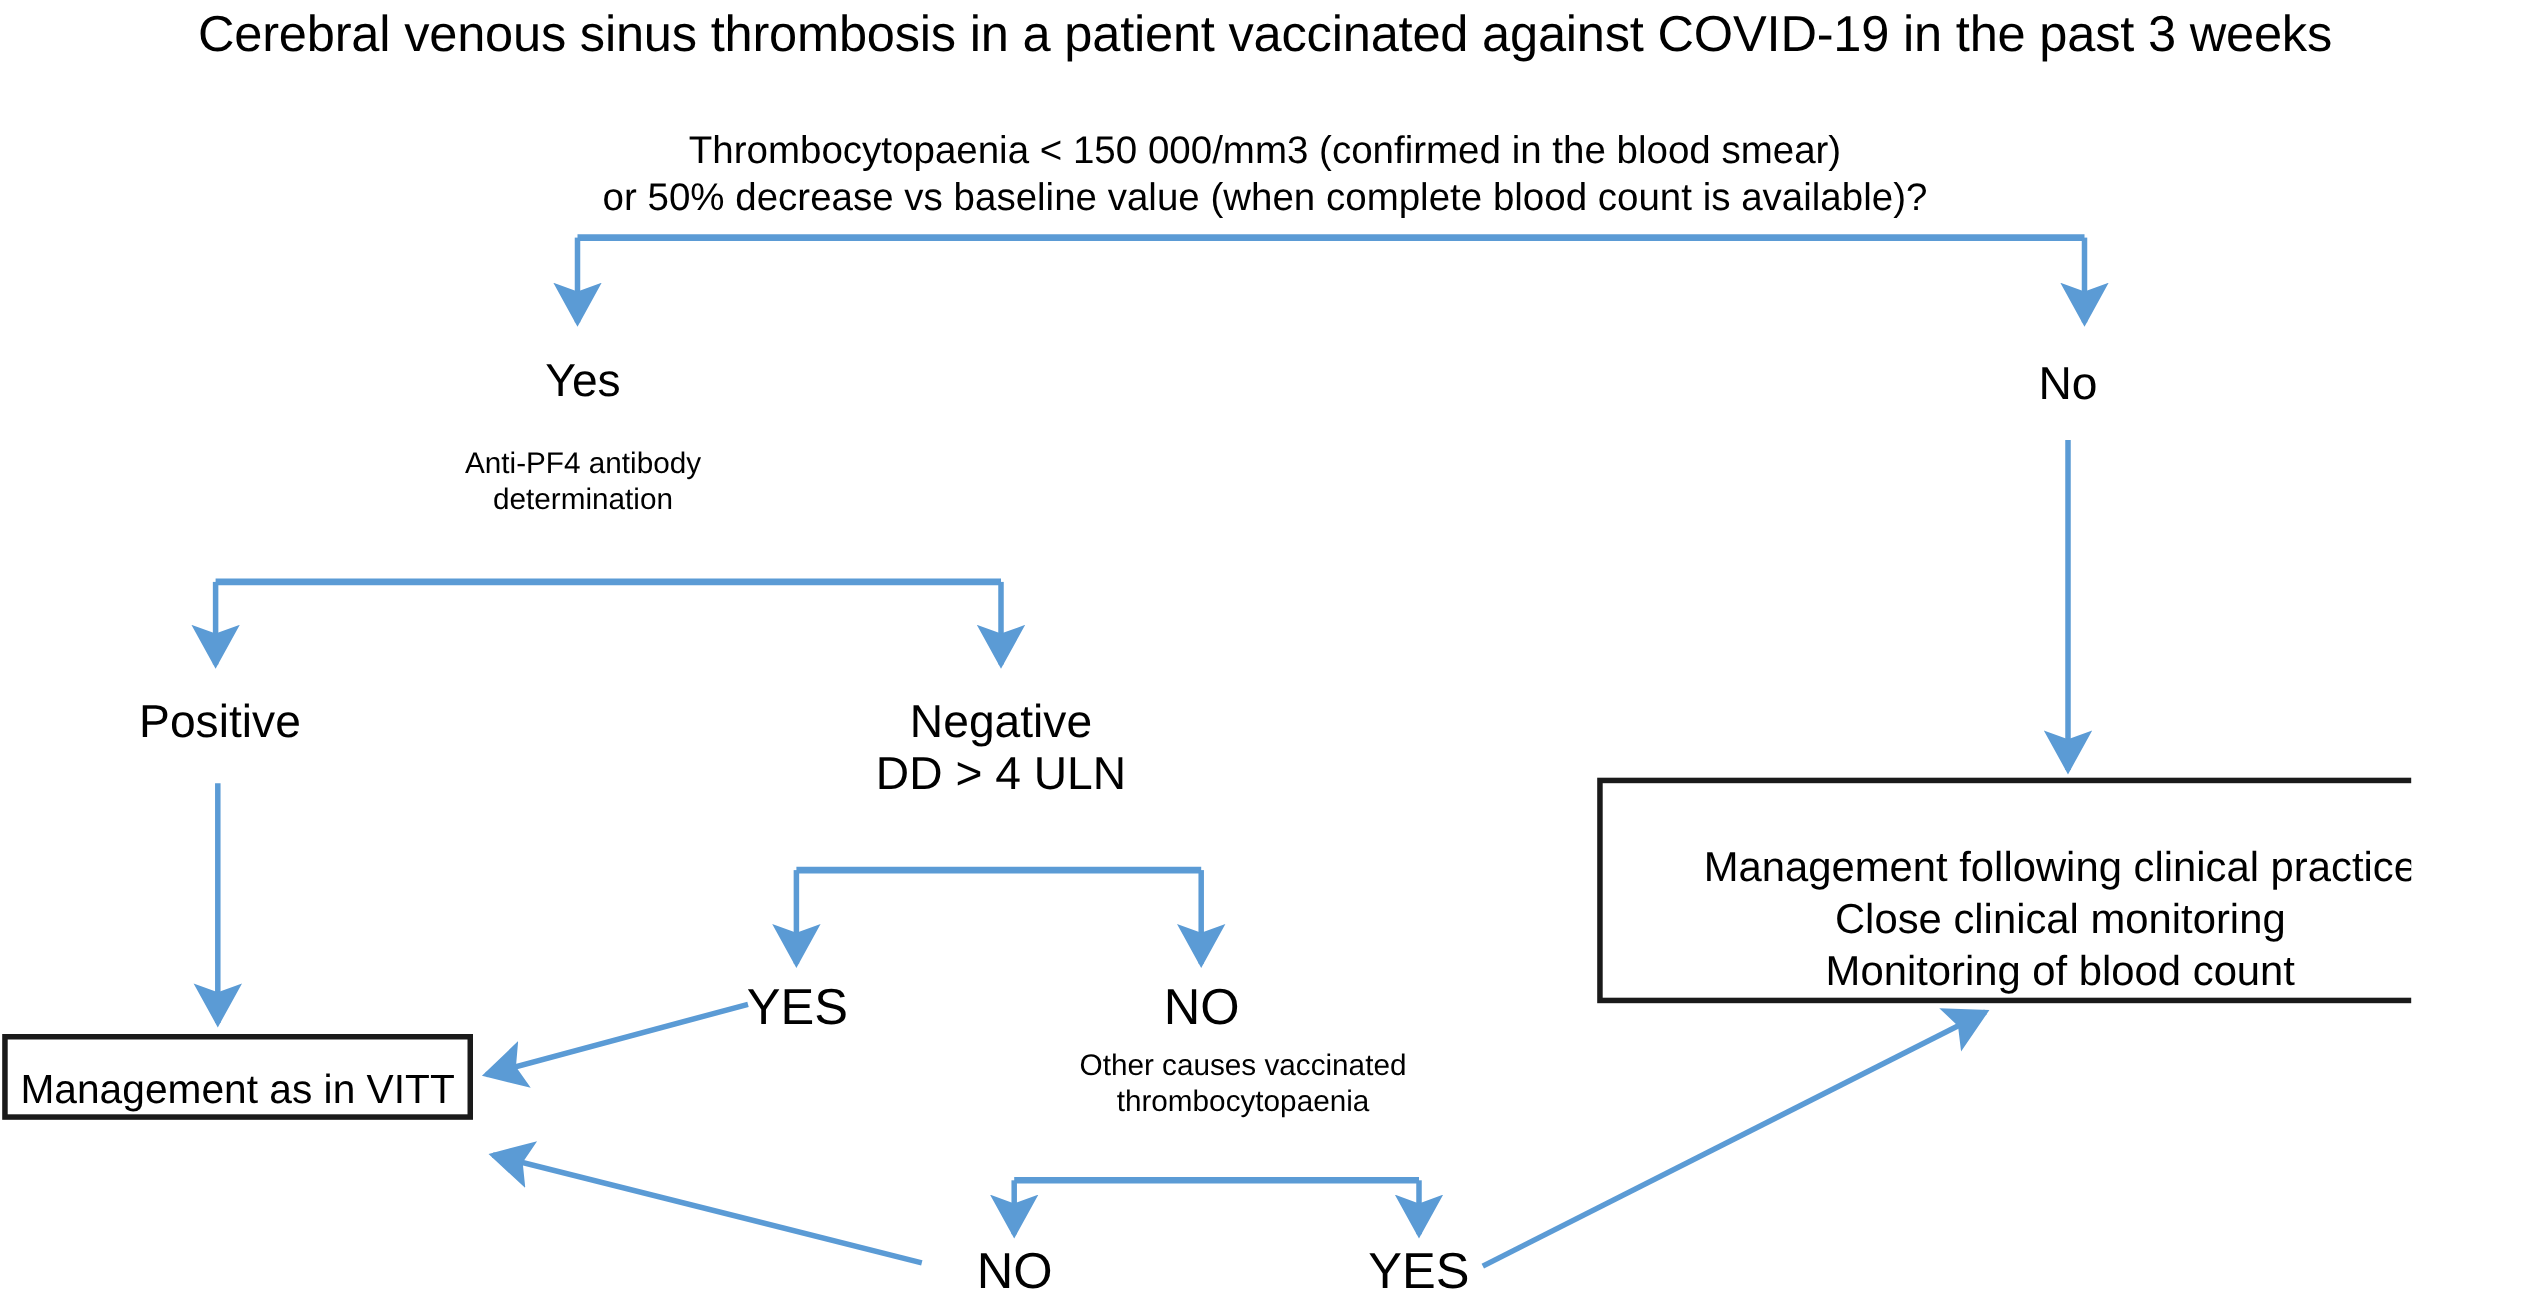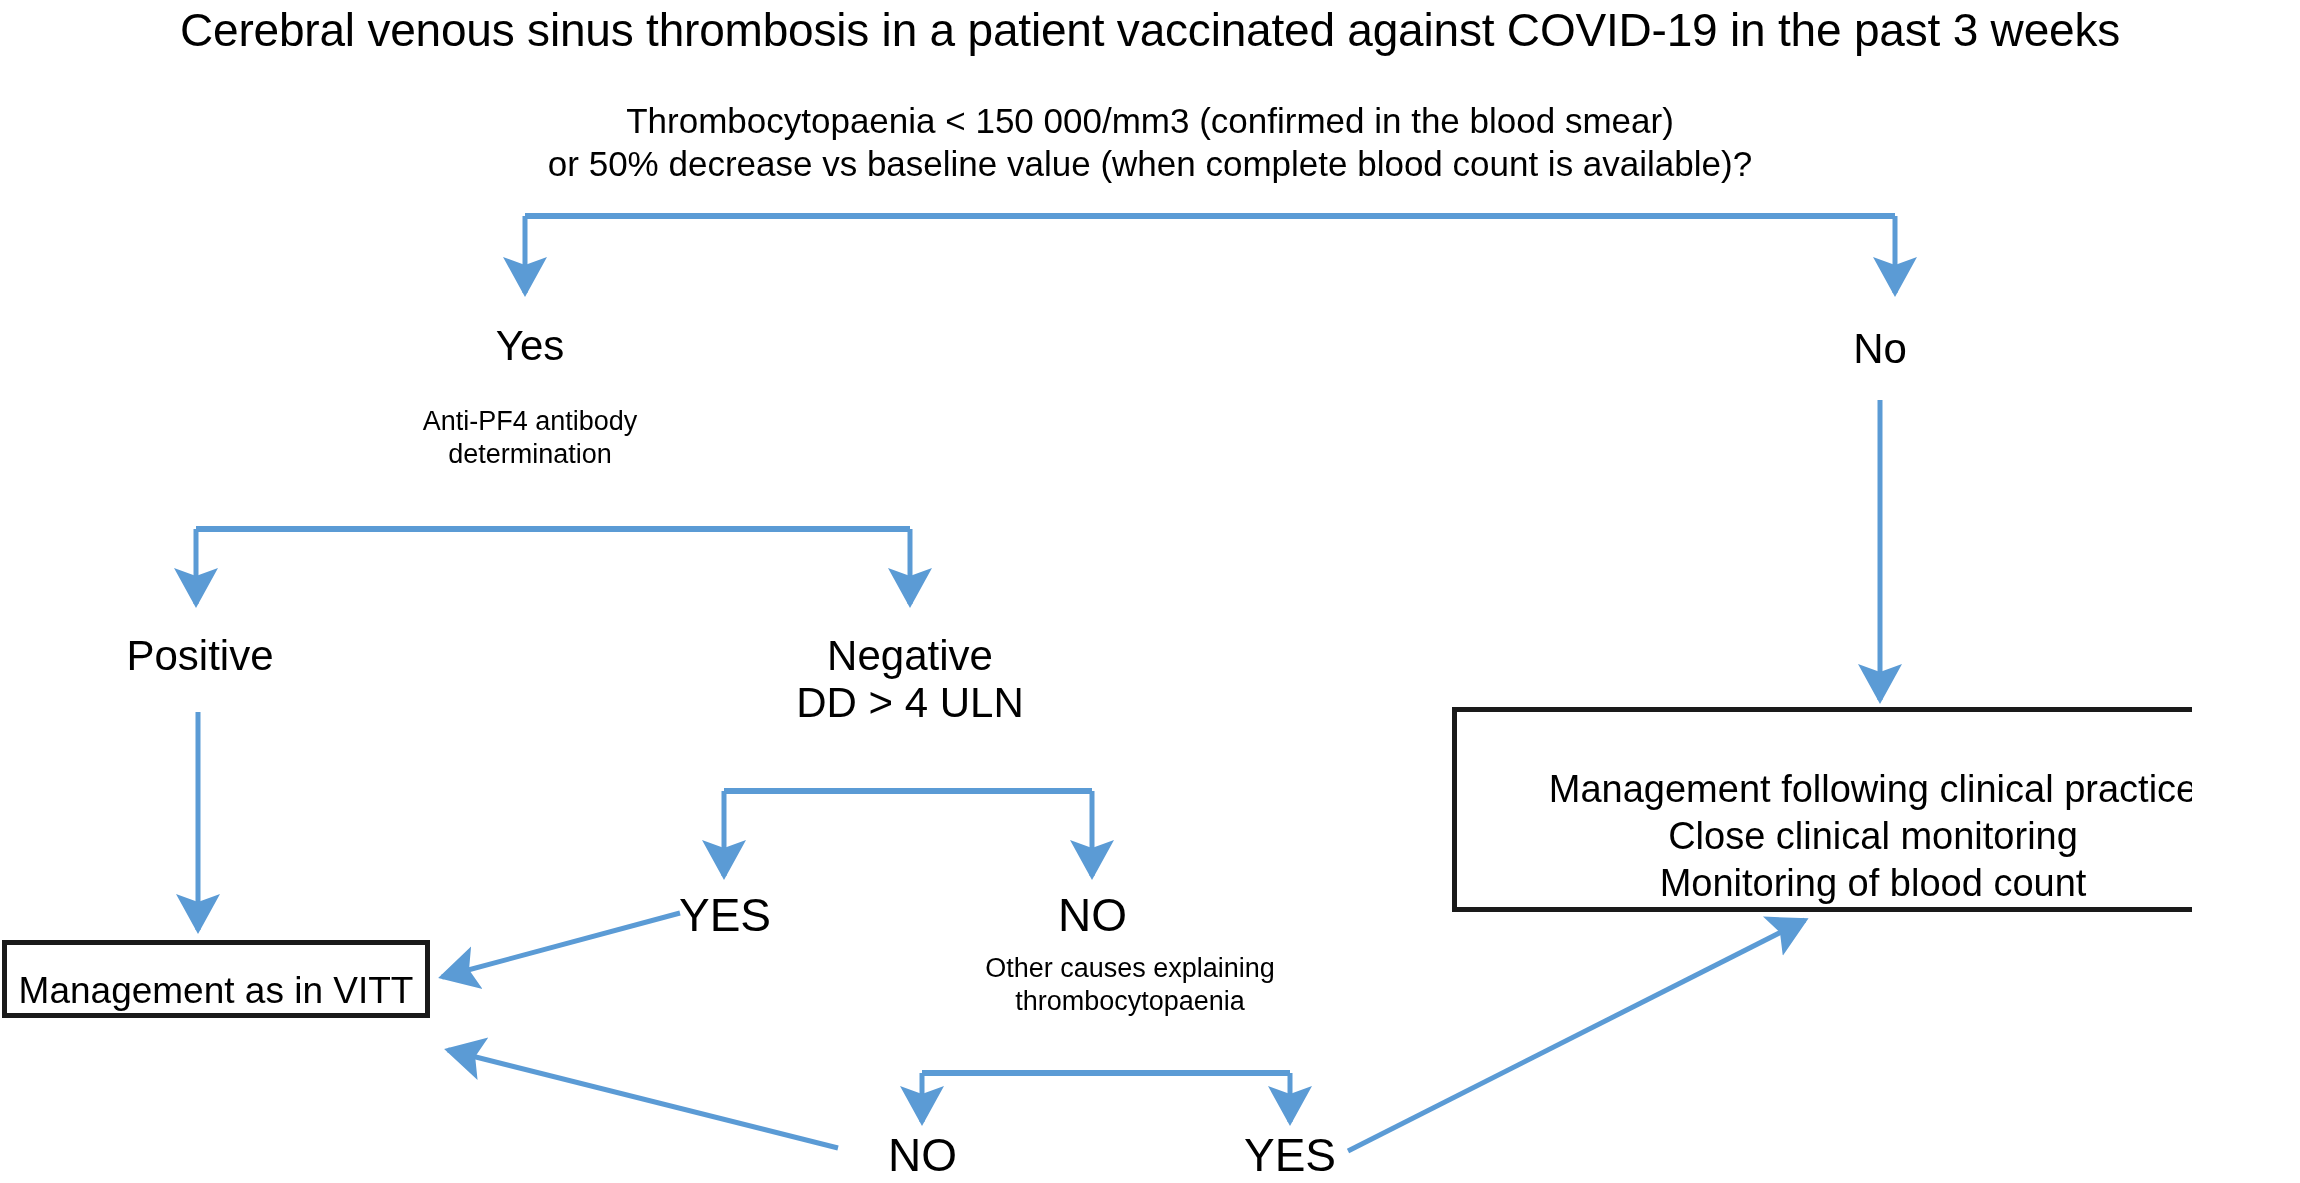--- a/index.html
+++ b/index.html
@@ -124,40 +124,40 @@
       <path d="M838,1148 L448,1050" stroke="#5B9BD5" stroke-width="5" fill="none" marker-end="url(#ah)"></path>
     </g>
 
     <g>
       <path d="M1348,1151 L1805,920" stroke="#5B9BD5" stroke-width="5" fill="none" marker-end="url(#ah)"></path>
     </g>
   </svg>
 
   <div class="lbl title" style="left:0; top:5px; width:2300px;">Cerebral venous sinus thrombosis in a patient vaccinated against COVID-19 in the past 3 weeks</div>
 
-  <div class="lbl question" style="left:400px; top:100px; width:1500px;">Thrombocytopaenia &lt; 150 000/mm3 (confirmed in the blood smear)
+  <div class="lbl question" style="left:400px; top:116px; width:1500px;">Thrombocytopaenia &lt; 150 000/mm3 (confirmed in the blood smear)
 or 50% decrease vs baseline value (when complete blood count is available)?</div>
 
   <div class="lbl branch-word" style="left:405px; top:322px; width:250px;">Yes</div>
 
   <div class="lbl branch-word" style="left:1775px; top:325px; width:210px;">No</div>
 
   <div class="lbl note" style="left:290px; top:405px; width:480px;">Anti-PF4 antibody
 determination</div>
 
   <div class="lbl branch-word" style="left:70px; top:632px; width:260px;">Positive</div>
 
   <div class="lbl branch-word" style="left:760px; top:632px; width:300px;">Negative
 DD &gt; 4 ULN</div>
 
   <div class="lbl branch-word-big" style="left:620px; top:890px; width:210px;">YES</div>
 
   <div class="lbl branch-word-big" style="left:1000px; top:890px; width:185px;">NO</div>
 
-  <div class="lbl note" style="left:875px; top:952px; width:510px;">Other causes explaining
+  <div class="lbl note" style="left:875px; top:952px; width:510px;">Other causes vaccinated
 thrombocytopaenia</div>
 
   <div class="lbl branch-word-big" style="left:820px; top:1130px; width:205px;">NO</div>
 
   <div class="lbl branch-word-big" style="left:1180px; top:1130px; width:220px;">YES</div>
 
   <div class="box" style="left:2px; top:940px; width:428px; height:78px;">
     <span class="box-text">Management as in VITT</span>
   </div>
 

